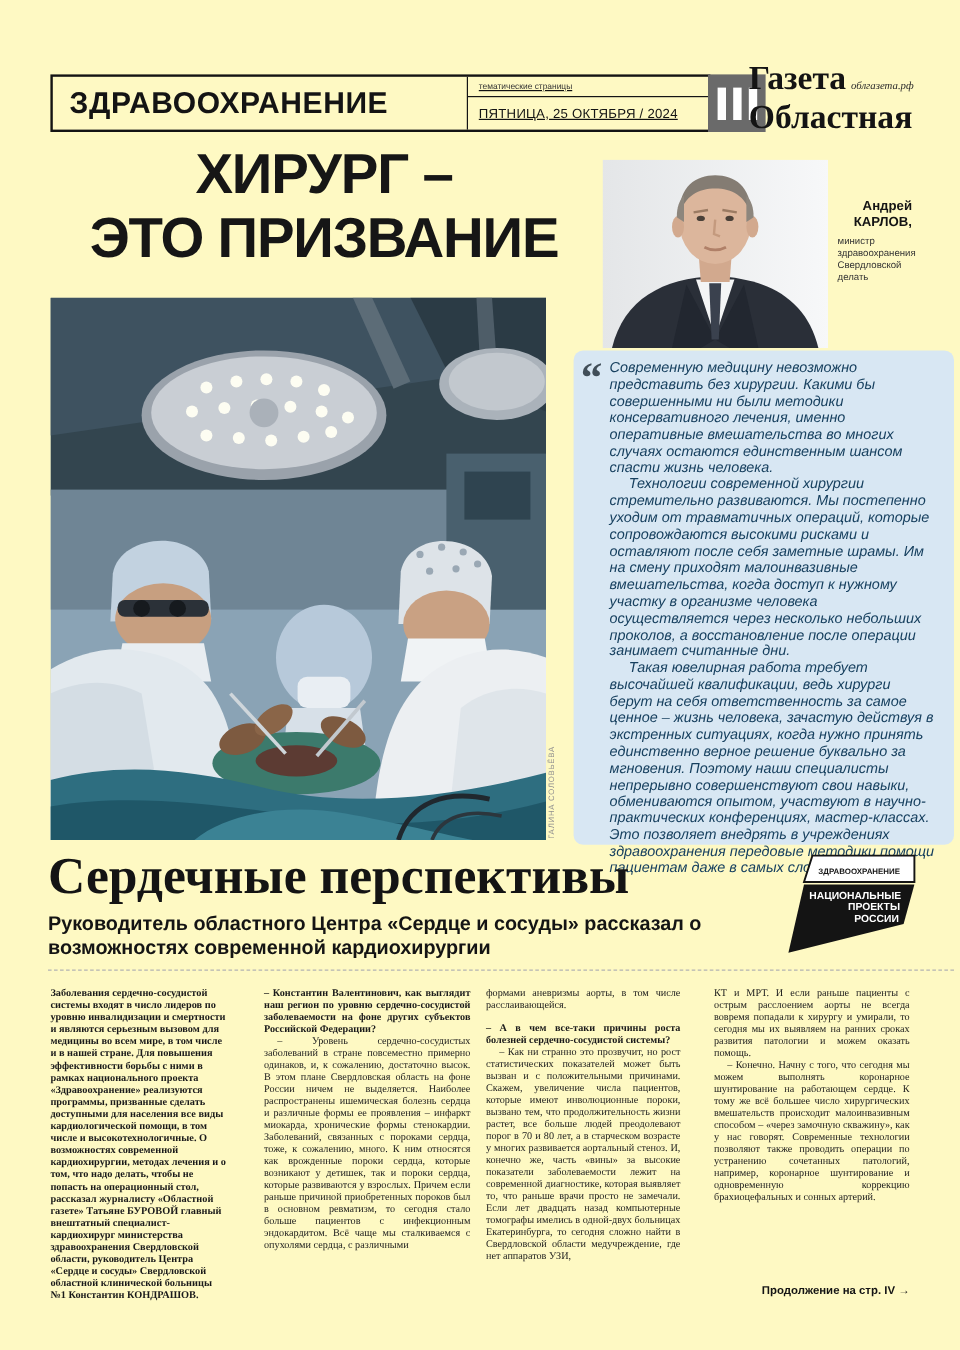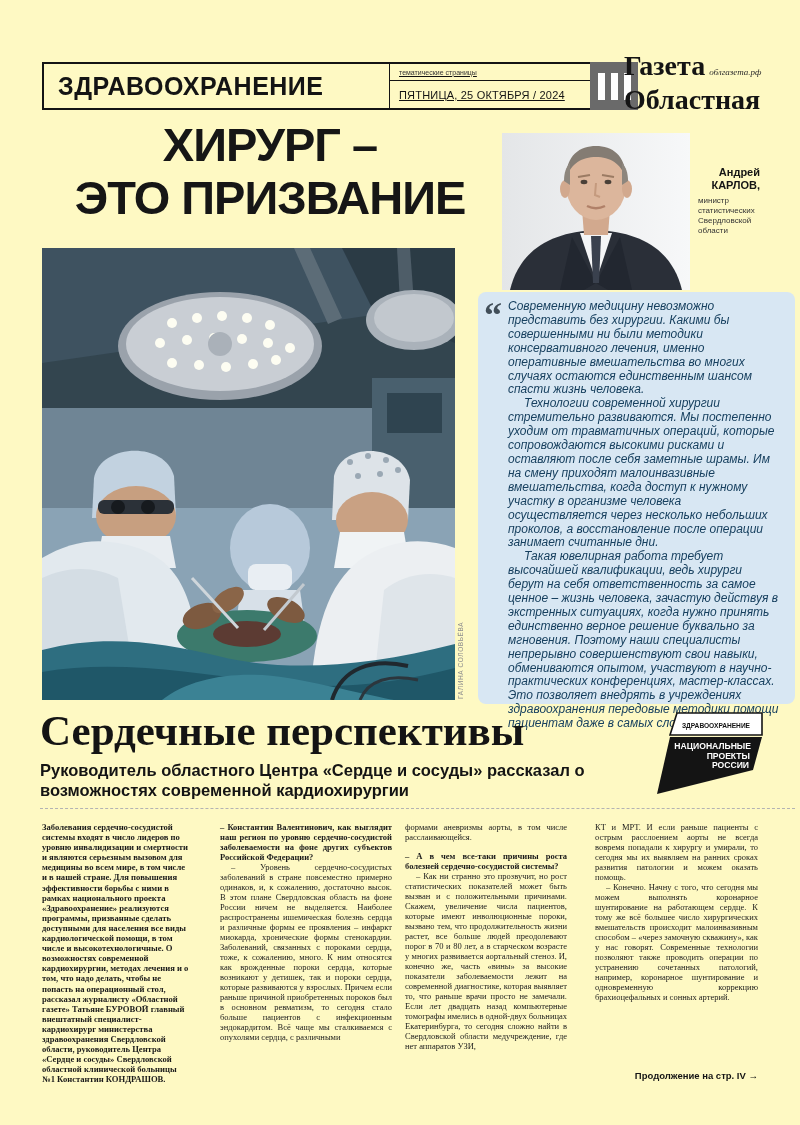--- a/index.html
+++ b/index.html
@@ -248,21 +248,21 @@
       <path d="M76,44 L88,42" stroke="#9b7b63" stroke-width="2" fill="none"></path>
       <path d="M100,42 L112,44" stroke="#9b7b63" stroke-width="2" fill="none"></path>
       <ellipse cx="82" cy="49" rx="3.4" ry="2.2" fill="#4a4038"></ellipse>
       <ellipse cx="106" cy="49" rx="3.4" ry="2.2" fill="#4a4038"></ellipse>
       <path d="M94,50 L93,62 L98,64" stroke="#c49a7e" stroke-width="2" fill="none"></path>
       <path d="M85,73 C91,76 97,76 103,73" stroke="#b08068" stroke-width="2.4" fill="none"></path>
     </svg>
   </div>
   <div class="portrait-caption">
     <div class="pc-name">Андрей КАРЛОВ,</div>
-    <div class="pc-role">министр статистических Свердловской области</div>
+    <div class="pc-role">министр здравоохранения Свердловской делать</div>
   </div>
 
   <aside class="quote-box">
     <span class="quote-mark">“</span>
     <p>Современную медицину невозможно представить без хирургии. Какими бы совершенными ни были методики консервативного лечения, именно оперативные вмешательства во многих случаях остаются единственным шансом спасти жизнь человека.</p>
     <p class="qi">Технологии современной хирургии стремительно развиваются. Мы постепенно уходим от травматичных операций, которые сопровождаются высокими рисками и оставляют после себя заметные шрамы. Им на смену приходят малоинвазивные вмешательства, когда доступ к нужному участку в организме человека осуществляется через несколько небольших проколов, а восстановление после операции занимает считанные дни.</p>
     <p class="qi">Такая ювелирная работа требует высочайшей квалификации, ведь хирурги берут на себя ответственность за самое ценное – жизнь человека, зачастую действуя в экстренных ситуациях, когда нужно принять единственно верное решение буквально за мгновения. Поэтому наши специалисты непрерывно совершенствуют свои навыки, обмениваются опытом, участвуют в научно-практических конференциях, мастер-классах. Это позволяет внедрять в учреждениях здравоохранения передовые методики помощи пациентам даже в самых сложных случаях.</p>
   </aside>
 
   <h2 class="sec-headline">Сердечные перспективы</h2>

